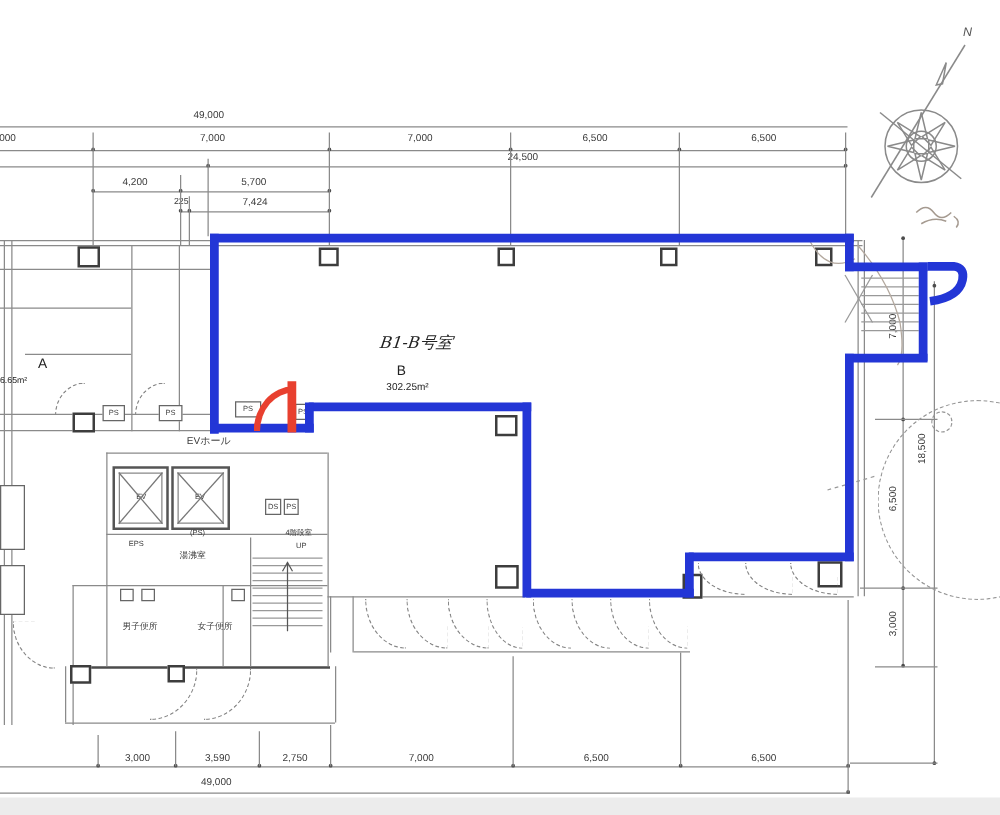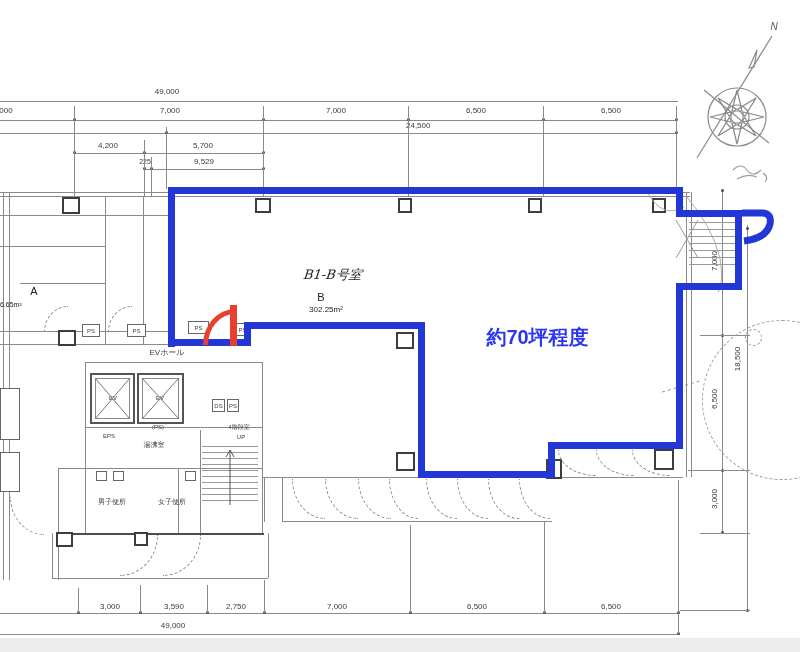--- a/index.html
+++ b/index.html
@@ -56,21 +56,21 @@
   <div class="tk" style="left:143px;top:151px;"></div>
   <div class="tk" style="left:262px;top:151px;"></div>
   <div class="txt" style="left:84px;top:142px;width:48px;">4,200</div>
   <div class="txt" style="left:179px;top:142px;width:48px;">5,700</div>
 
   <div class="h" style="left:144px;top:169px;width:119px;"></div>
   <div class="tk" style="left:143px;top:167px;"></div>
   <div class="tk" style="left:150px;top:167px;"></div>
   <div class="tk" style="left:262px;top:167px;"></div>
   <div class="txt" style="left:134px;top:158px;width:22px;font-size:7px;">225</div>
-  <div class="txt" style="left:180px;top:158px;width:48px;">9,529</div>
+  <div class="txt" style="left:180px;top:158px;width:48px;">7,424</div>
 
   <div class="v" style="left:74px;top:106px;height:90px;"></div>
   <div class="v" style="left:144px;top:140px;height:56px;"></div>
   <div class="v" style="left:151px;top:157px;height:39px;"></div>
   <div class="v" style="left:166px;top:127px;height:62px;"></div>
   <div class="v" style="left:263px;top:106px;height:90px;"></div>
   <div class="v" style="left:408px;top:106px;height:90px;"></div>
   <div class="v" style="left:543px;top:106px;height:90px;"></div>
   <div class="v" style="left:676px;top:106px;height:90px;"></div>
 
@@ -296,21 +296,20 @@
   <div class="blu" style="left:418px;top:322px;width:7px;height:156px;"></div>
   <div class="blu" style="left:247px;top:322px;width:178px;height:7px;"></div>
   <div class="blu" style="left:244px;top:322px;width:7px;height:24px;"></div>
   <div class="blu" style="left:168px;top:339px;width:83px;height:7px;"></div>
 
   <div class="a" style="left:203px;top:309px;width:32px;height:36px;box-sizing:border-box;
               border-top:5px solid #e8402f;border-left:5px solid #e8402f;border-top-left-radius:100% 100%;"></div>
   <div class="a" style="left:230px;top:305px;width:7px;height:41px;background:#e8402f;"></div>
 
 
-  <div class="bluetext" style="left:450px;top:327px;width:175px;font-size:20px;">約70坪程度</div>
 
   <div class="txt hand" style="left:288px;top:268px;width:90px;font-size:13px;color:#222;transform:skewX(-8deg);">B1-B号室</div>
   <div class="txt" style="left:313px;top:292px;width:16px;font-size:11px;color:#222;">B</div>
   <div class="txt" style="left:300px;top:306px;width:52px;color:#222;">302.25m²</div>
 
   <div class="txt" style="left:26px;top:286px;width:16px;font-size:11px;color:#222;">A</div>
   <div class="txt" style="left:0;top:301px;width:40px;font-size:7px;color:#222;text-align:left;">6.65m²</div>
 
   <div class="txt" style="left:138px;top:349px;width:58px;font-size:8px;">EVホール</div>
   <div class="tiny" style="left:96px;top:433px;width:26px;">EPS</div>

